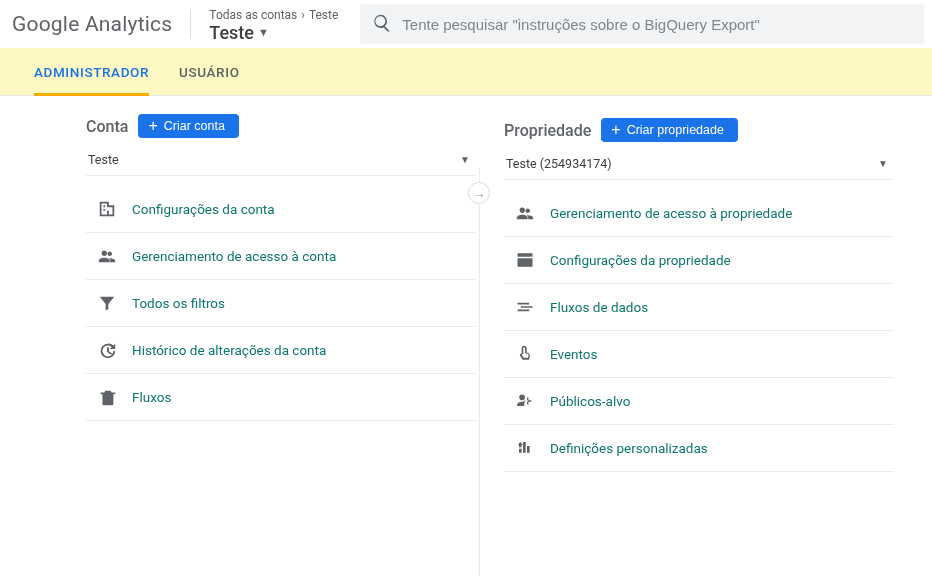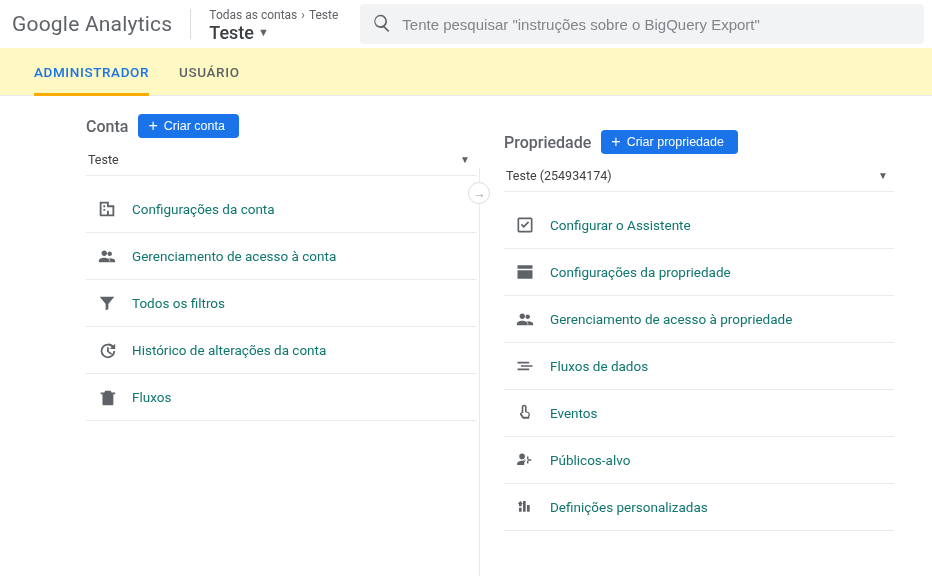--- a/index.html
+++ b/index.html
@@ -78,21 +78,21 @@
 
   
   .body {
     display:flex;
     padding: 18px 28px 0 86px;
     position:relative;
     height: calc(576px - 48px - 48px);
   }
   .colwrap { flex:1; position:relative; }
   .col { width: 390px; }
-  .col.right { position:absolute; left: 418px; top:16px; width: 390px; }
+  .col.right { position:absolute; left: 418px; top:4px; width: 390px; }
 
   .colhead { display:flex; align-items:center; gap:10px; margin-bottom:6px; }
   .coltitle { font-size:16px; color:#5f6368; font-weight:500; }
   .bluebtn {
     display:inline-flex; align-items:center; gap:6px;
     background:#1a73e8; color:#fff;
     font-size:12.5px; font-weight:500;
     border:none; border-radius:4px;
     padding: 5px 14px 5px 10px;
     cursor:pointer;
@@ -290,44 +290,36 @@
           <span>Criar propriedade</span>
         </button>
       </div>
       <div class="selrow">
         <span>Teste (254934174)</span>
         <span class="tri">▼</span>
       </div>
 
       <div class="item">
         <span class="iconbox">
-            <svg width="20" height="20" viewBox="0 0 24 24">
-              <use href="#i-checkbox"></use>
-            </svg>
-          </span>
-        <span>Configurar o Assistente</span>
+            <svg width="20" height="20" viewBox="0 0 22 22">
+              <use href="#i-people"></use>
+            </svg>
+          </span>
+        <span>Gerenciamento de acesso à propriedade</span>
       </div>
       <div class="item">
         <span class="iconbox">
             <svg width="20" height="20" viewBox="0 0 24 24">
               <use href="#i-layout"></use>
             </svg>
           </span>
         <span>Configurações da propriedade</span>
       </div>
       <div class="item">
         <span class="iconbox">
-            <svg width="20" height="20" viewBox="0 0 22 22">
-              <use href="#i-people"></use>
-            </svg>
-          </span>
-        <span>Gerenciamento de acesso à propriedade</span>
-      </div>
-      <div class="item">
-        <span class="iconbox">
             <svg width="20" height="20" viewBox="0 0 24 24">
               <use href="#i-stream"></use>
             </svg>
           </span>
         <span>Fluxos de dados</span>
       </div>
       <div class="item">
         <span class="iconbox">
             <svg width="20" height="20" viewBox="0 0 24 24">
               <use href="#i-tap"></use>

